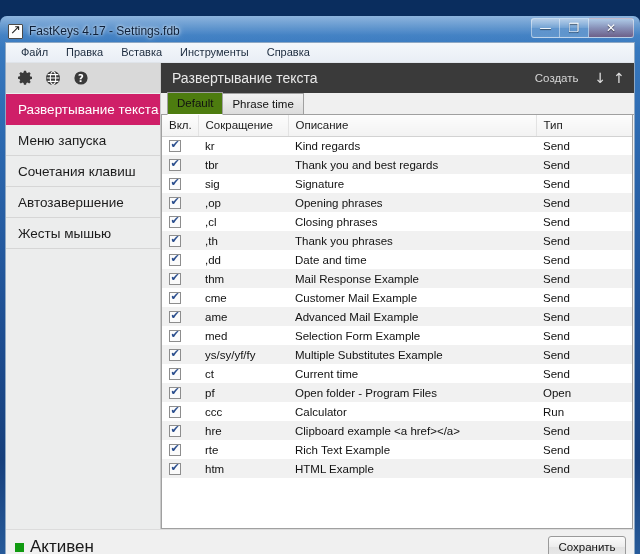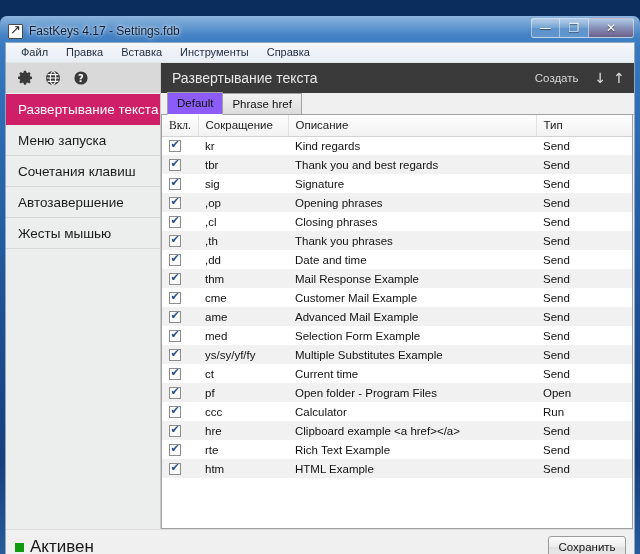--- a/index.html
+++ b/index.html
@@ -161,21 +161,21 @@
   .tab {
     font-size: 11.5px; color: #111;
     padding: 3px 9px 3px 9px;
     border: 1px solid #a0a0a0;
     border-bottom: none;
     background: linear-gradient(to bottom, #f2f2f2, #dcdcdc);
     margin-right: -1px;
     line-height: 14px;
   }
   .tab.active {
-    background: #8b5cf6;
+    background: #4d7c0f;
     position: relative; top: 1px;
     padding-bottom: 4px;
     border-bottom: 1px solid #ffffff;
     z-index: 2;
   }
 
   
   #table-wrap {
     flex: 1; min-height: 0;
     background: #ffffff;
@@ -195,21 +195,21 @@
     height: 21px;
     padding: 0 0 0 7px;
   }
   thead th:last-child { border-right: none; }
   tbody td {
     font-size: 11.5px; color: #111;
     height: 19px; padding: 0 0 0 7px;
     white-space: nowrap; overflow: hidden; text-overflow: ellipsis;
   }
   tbody tr:nth-child(even) { background: #f1f1f1; }
-  .c-chk { width: 36px; font-family: Liberation Serif, serif; }
+  .c-chk { width: 36px; }
   .c-abbr { width: 90px; }
   .c-type { width: 96px; }
   .chk {
     width: 12px; height: 12px;
     border: 1px solid #8d8d8d;
     background: #fbfbfb;
     display: inline-block; position: relative;
     vertical-align: -2px;
   }
   .chk::after {
@@ -323,21 +323,21 @@
 
         <div id="page-header">
           <div id="page-title">Развертывание текста</div>
           <div id="create-btn">Создать</div>
           <div class="hdr-arrow">↓</div>
           <div class="hdr-arrow">↑</div>
         </div>
 
         <div id="tabs">
           <div class="tab active">Default</div>
-          <div class="tab">Phrase href</div>
+          <div class="tab">Phrase time</div>
         </div>
 
         <div id="table-wrap">
           <table>
             <thead>
               <tr>
                 <th class="c-chk">Вкл.</th>
                 <th class="c-abbr">Сокращение</th>
                 <th>Описание</th>
                 <th class="c-type">Тип</th>

